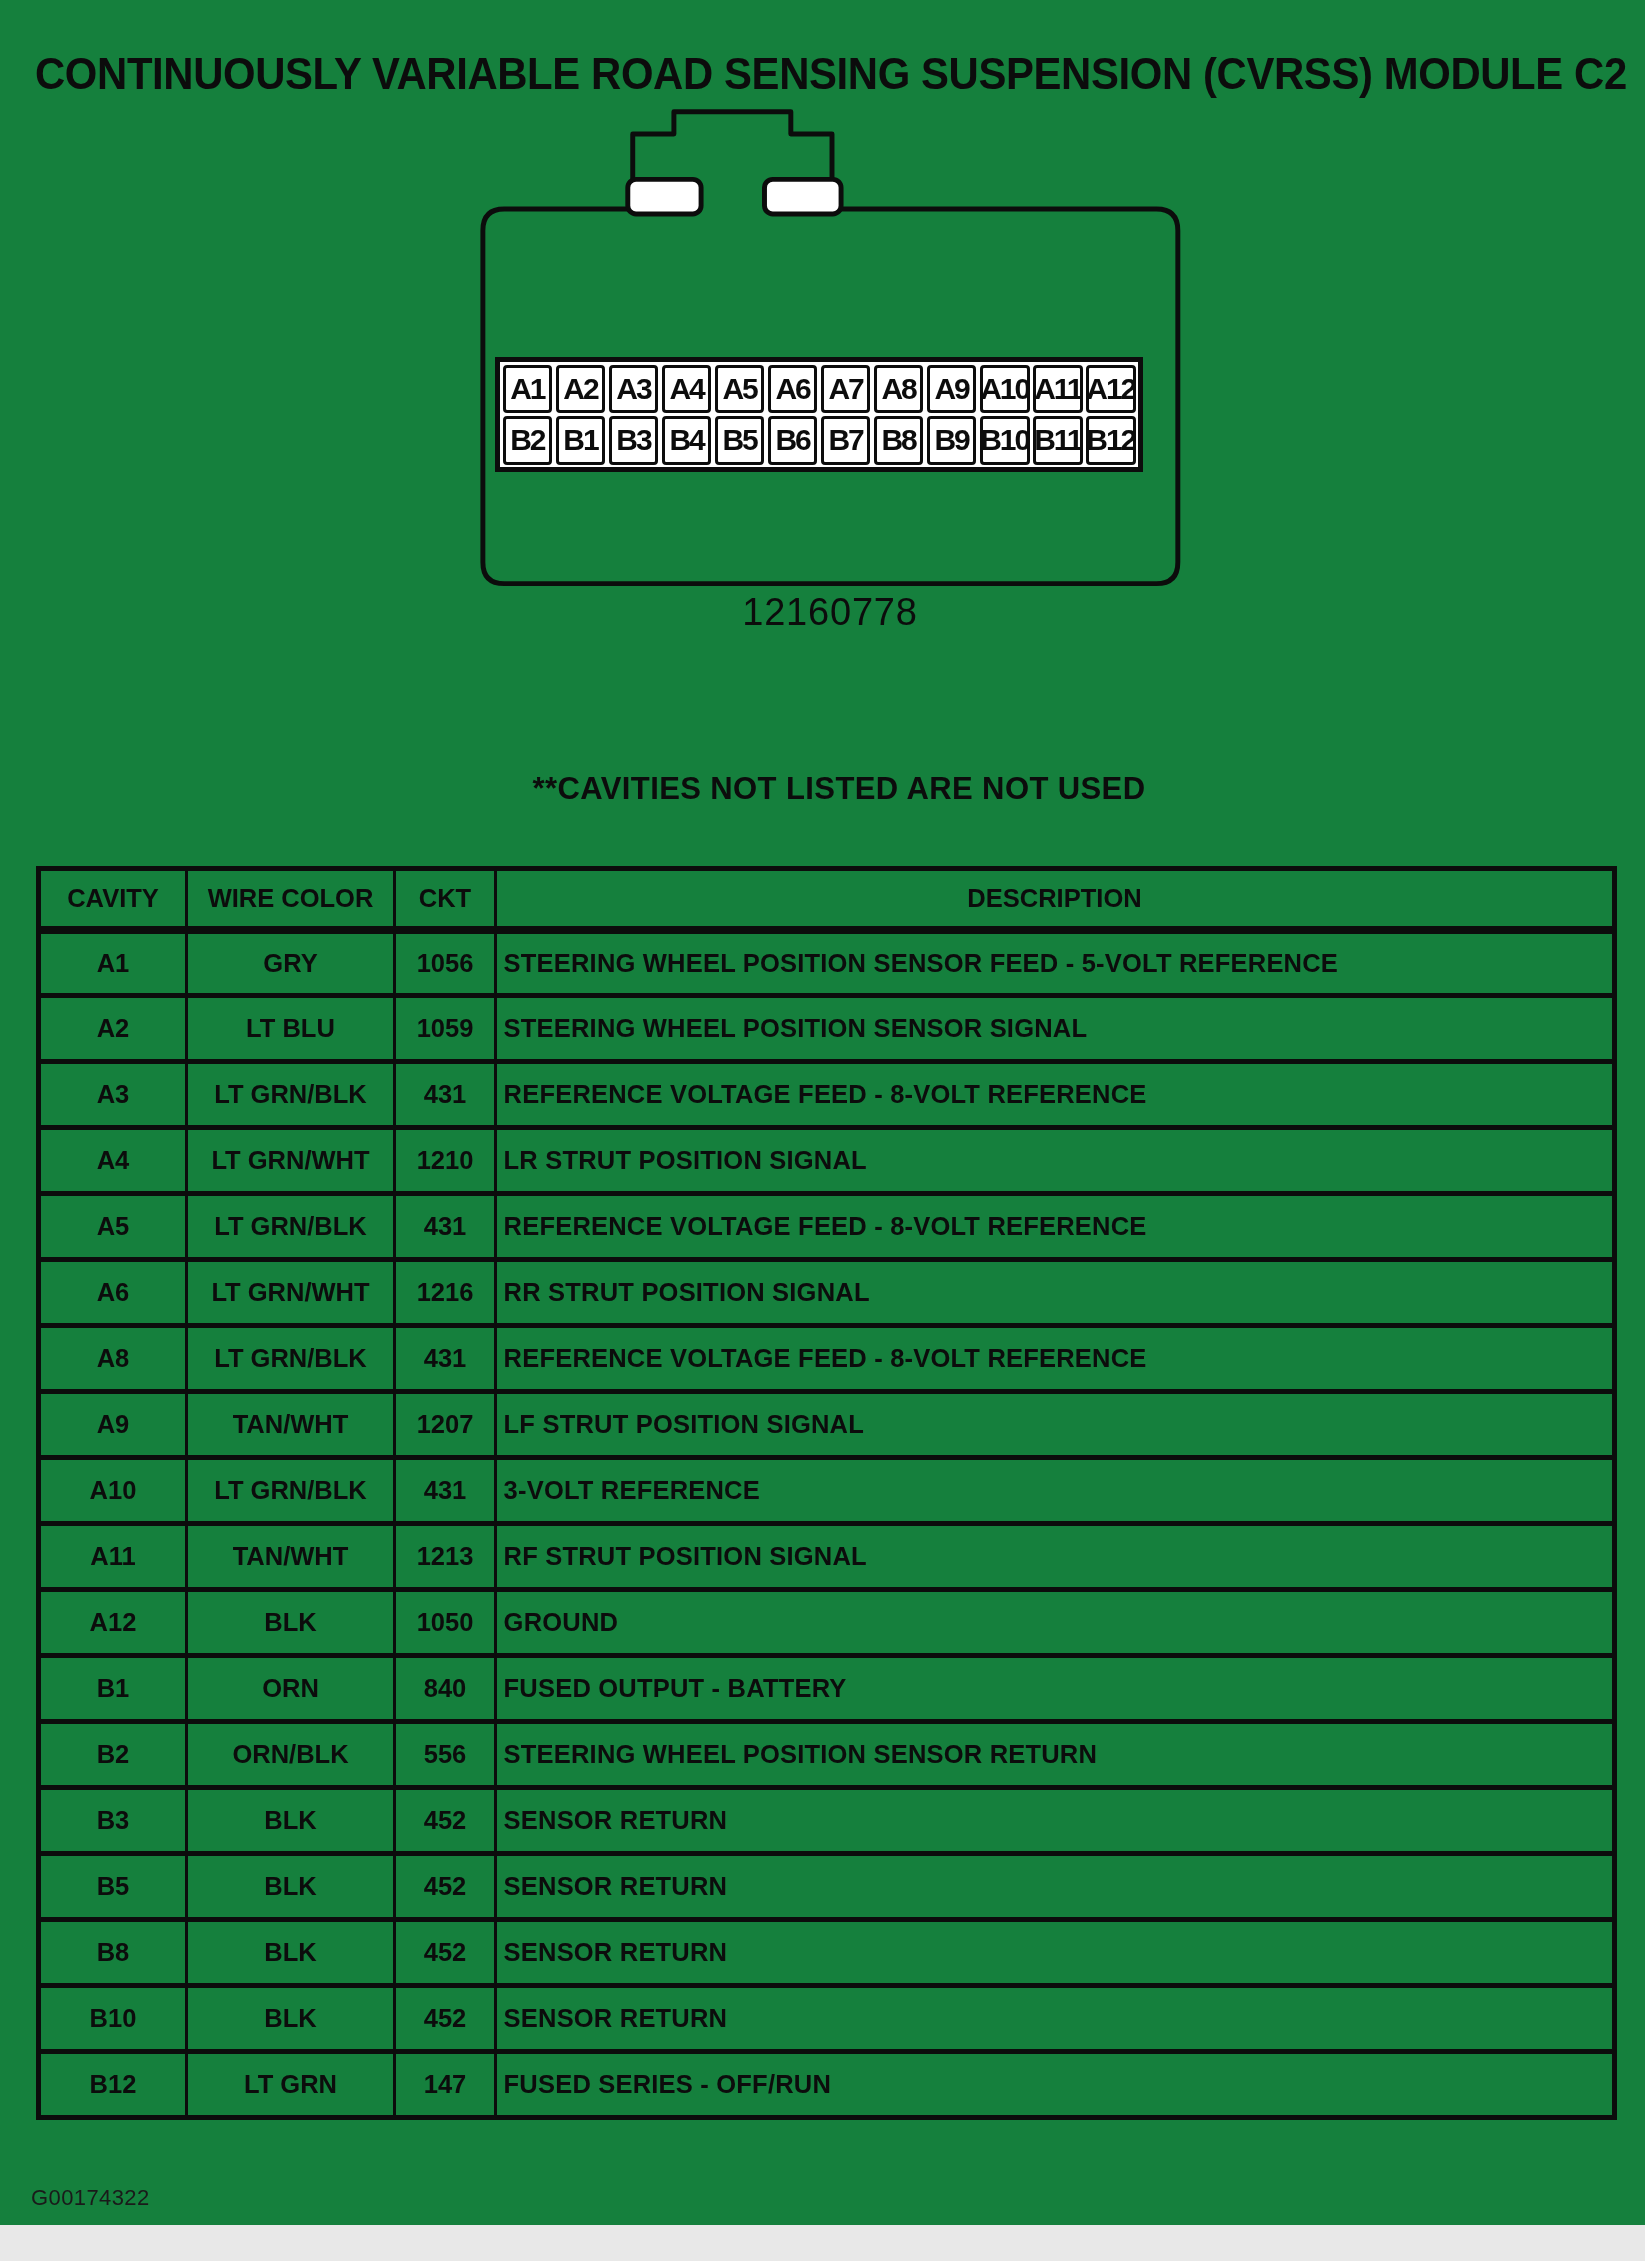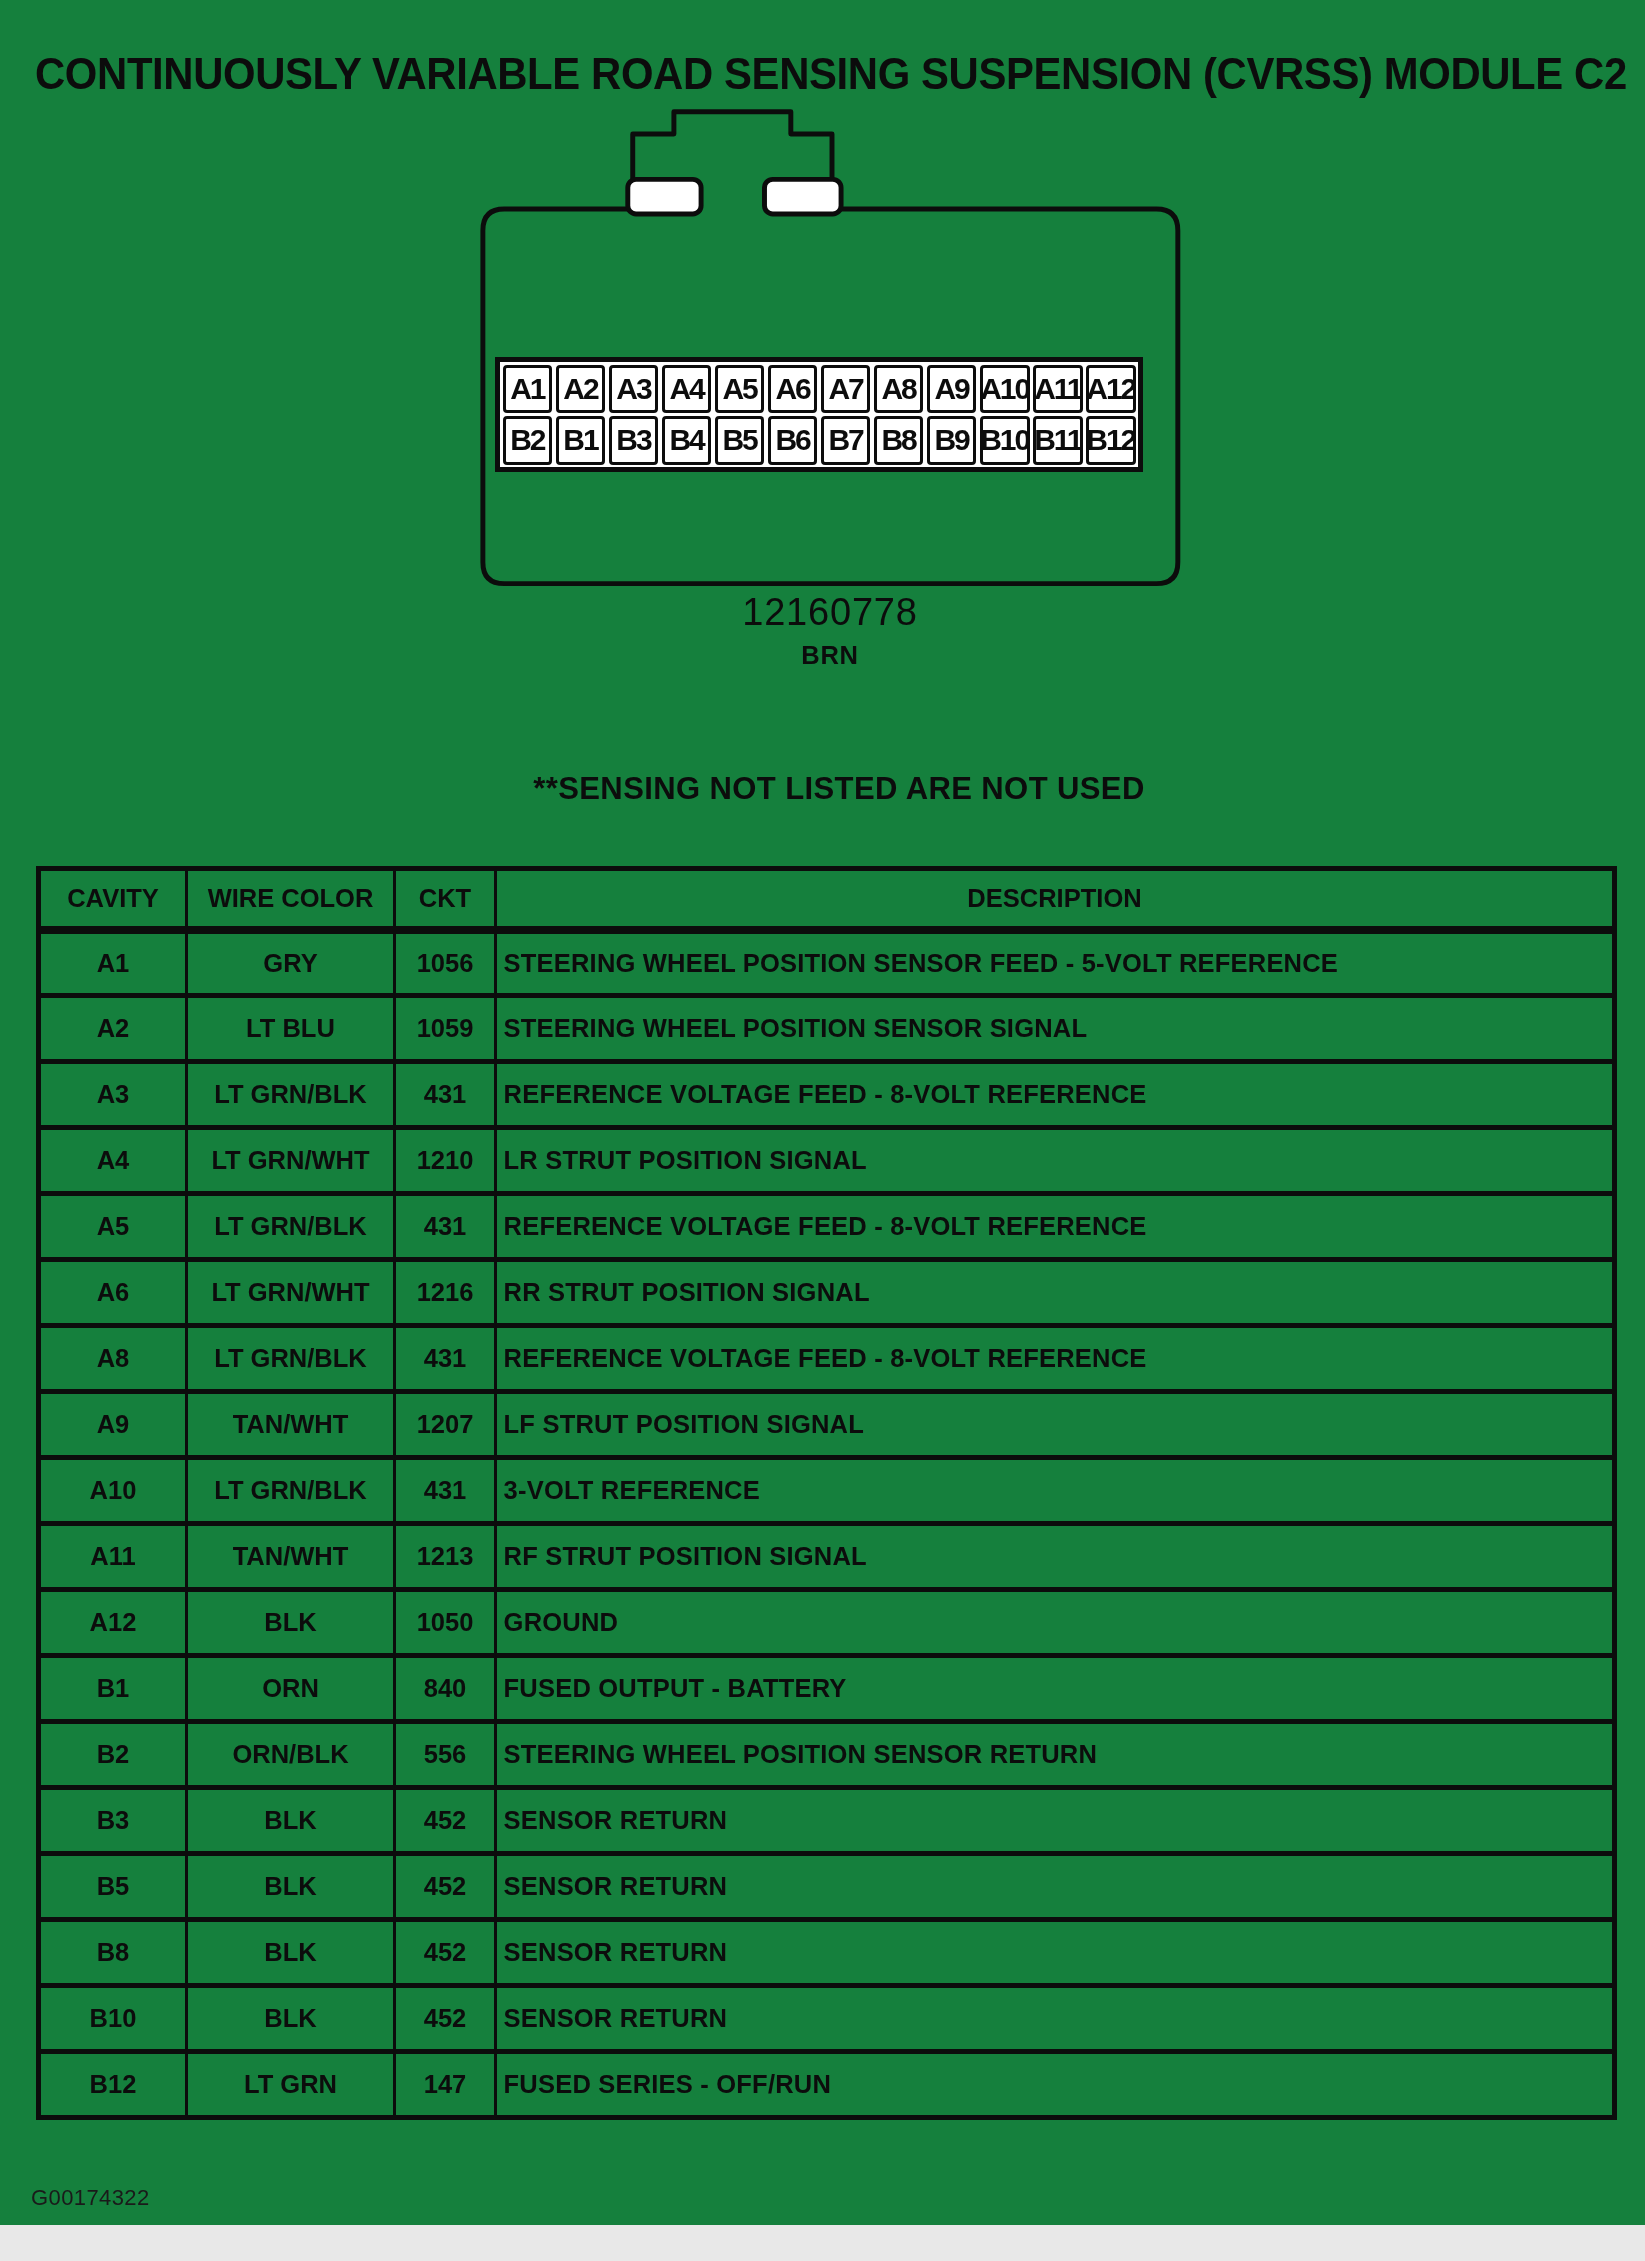--- a/index.html
+++ b/index.html
@@ -197,24 +197,23 @@
           <div class="pin-cell">B8</div>
           <div class="pin-cell">B9</div>
           <div class="pin-cell">B10</div>
           <div class="pin-cell">B11</div>
           <div class="pin-cell">B12</div>
         </div>
     </div>
 
     <div class="caption-block">
       <div class="part-number">12160778</div>
-      <div class="connector-color">BRN</div>
     </div>
 
-    <div class="cavities-note">**SENSING NOT LISTED ARE NOT USED</div>
+    <div class="cavities-note">**CAVITIES NOT LISTED ARE NOT USED</div>
   </div>
 
   <table class="pinout">
     <colgroup>
       <col class="c-cavity">
         <col class="c-wire">
         <col class="c-ckt">
         <col class="c-desc">
     </colgroup>
     <thead>

